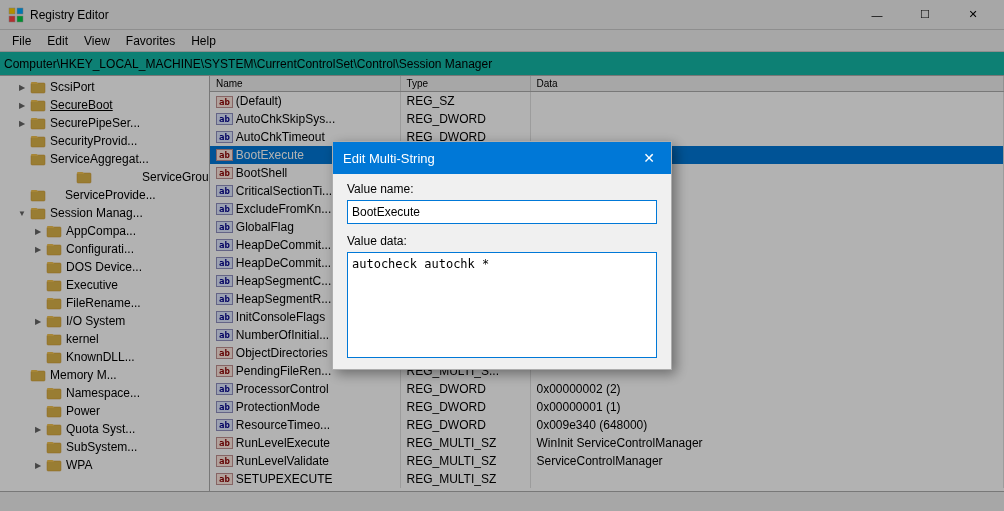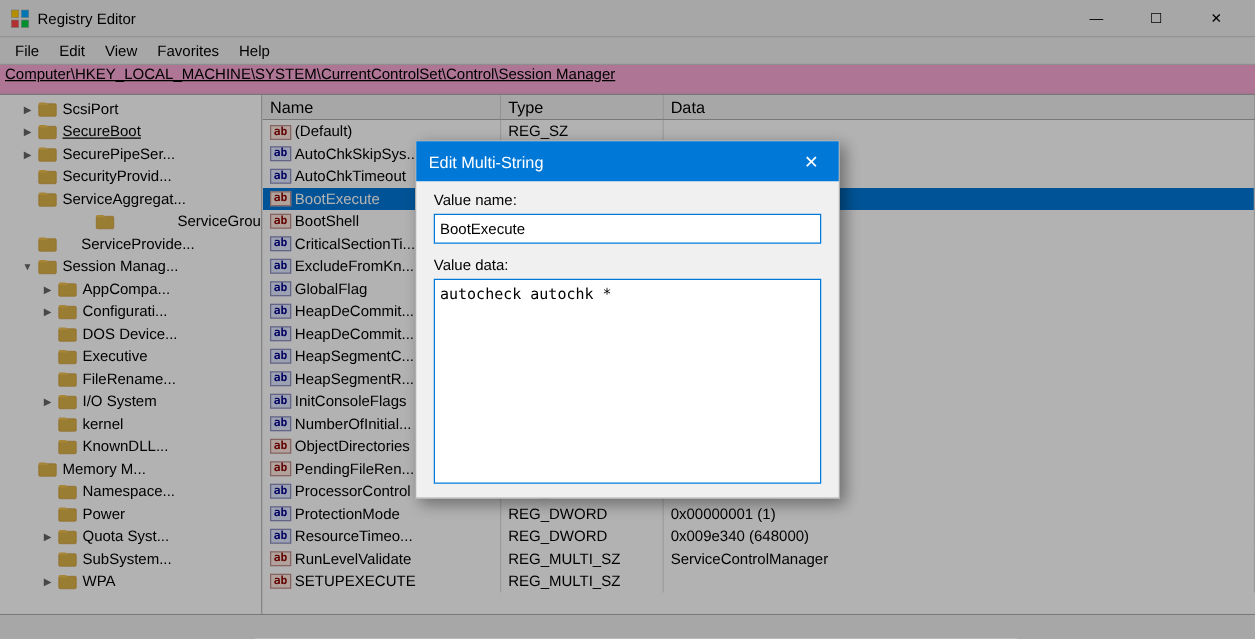--- a/index.html
+++ b/index.html
@@ -57,28 +57,28 @@
       border-bottom: 1px solid #ccc;
     }
     .menu-item {
       padding: 2px 8px;
       cursor: pointer;
       font-size: 12px;
     }
 
     
     .address-bar {
-      background: #f9a8d4;
+      background: #14b8a6;
       height: 24px;
       display: flex;
+      align-items: center;
       padding: 0 4px;
       border-bottom: 1px solid #adadad;
       font-size: 12px;
       color: #000;
-      text-decoration: underline;
     }
 
     
     .main-content {
       display: flex;
       height: calc(511px - 30px - 22px - 24px - 20px);
       background: white;
     }
 
     
@@ -128,21 +128,21 @@
       width: 100%;
       border-collapse: collapse;
     }
     .values-table th {
       background: #f0f0f0;
       border-bottom: 1px solid #adadad;
       border-right: 1px solid #d0d0d0;
       padding: 2px 6px;
       text-align: left;
       font-weight: normal;
-      font-size: 13px;
+      font-size: 10px;
       position: sticky;
       top: 0;
     }
     .values-table td {
       padding: 1px 6px;
       border-right: 1px solid #e0e0e0;
       font-size: 12px;
       height: 18px;
       white-space: nowrap;
       overflow: hidden;
@@ -217,21 +217,21 @@
       height: 24px;
       border: 1px solid #0078d7;
       padding: 2px 4px;
       font-size: 12px;
       margin-bottom: 10px;
       outline: none;
       background: white;
     }
     .modal-textarea {
       width: 100%;
-      height: 164px;
+      height: 106px;
       border: 1px solid #0078d7;
       padding: 4px;
       font-size: 12px;
       resize: none;
       outline: none;
       background: white;
       font-family: monospace;
     }
     .modal-buttons {
       display: flex;
@@ -621,20 +621,25 @@
               <td><span style="display:inline-flex;align-items:center;margin-right:3px;background:#e0e8ff;border:1px solid #9090c0;padding:0 2px;font-size:9px;font-family:monospace;font-weight:bold;color:#00008B;vertical-align:middle">ab</span>ProtectionMode</td>
               <td>REG_DWORD</td>
               <td>0x00000001 (1)</td>
             </tr>
             <tr>
               <td><span style="display:inline-flex;align-items:center;margin-right:3px;background:#e0e8ff;border:1px solid #9090c0;padding:0 2px;font-size:9px;font-family:monospace;font-weight:bold;color:#00008B;vertical-align:middle">ab</span>ResourceTimeo...</td>
               <td>REG_DWORD</td>
               <td>0x009e340 (648000)</td>
             </tr>
             <tr>
+              <td><span style="display:inline-flex;align-items:center;margin-right:3px;background:#ffe8e0;border:1px solid #c09090;padding:0 2px;font-size:9px;font-family:monospace;font-weight:bold;color:#8B0000;vertical-align:middle">ab</span>RunLevelExecute</td>
+              <td>REG_MULTI_SZ</td>
+              <td>WinInit ServiceControlManager</td>
+            </tr>
+            <tr>
               <td><span style="display:inline-flex;align-items:center;margin-right:3px;background:#ffe8e0;border:1px solid #c09090;padding:0 2px;font-size:9px;font-family:monospace;font-weight:bold;color:#8B0000;vertical-align:middle">ab</span>RunLevelValidate</td>
               <td>REG_MULTI_SZ</td>
               <td>ServiceControlManager</td>
             </tr>
             <tr>
               <td><span style="display:inline-flex;align-items:center;margin-right:3px;background:#ffe8e0;border:1px solid #c09090;padding:0 2px;font-size:9px;font-family:monospace;font-weight:bold;color:#8B0000;vertical-align:middle">ab</span>SETUPEXECUTE</td>
               <td>REG_MULTI_SZ</td>
               <td></td>
             </tr>
           </tbody>

